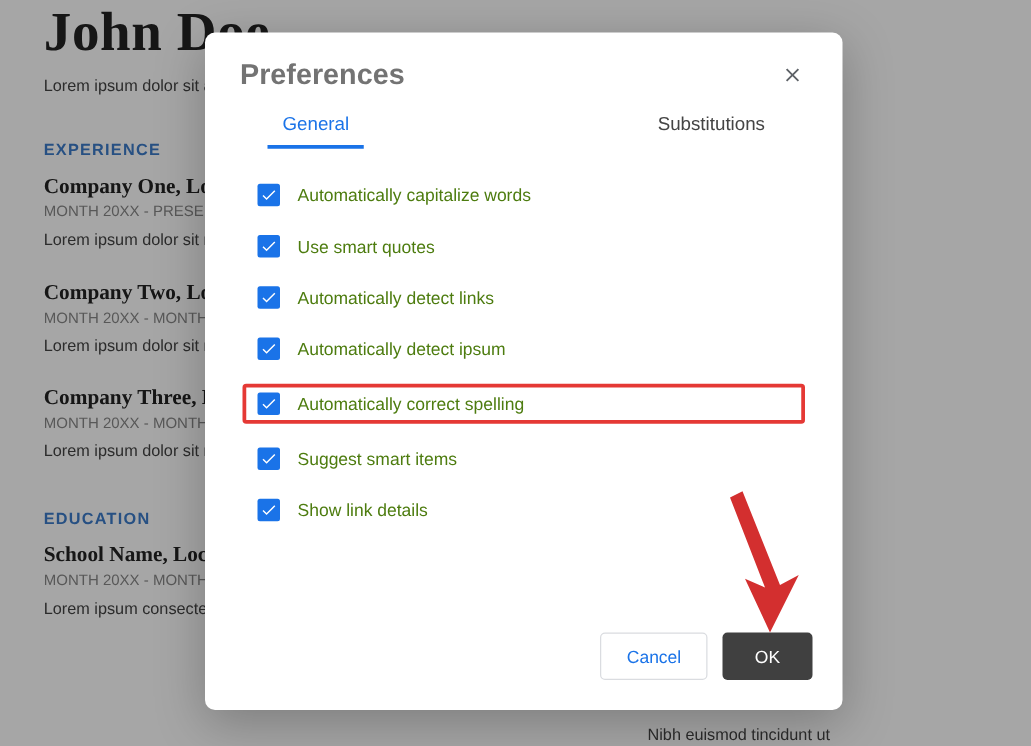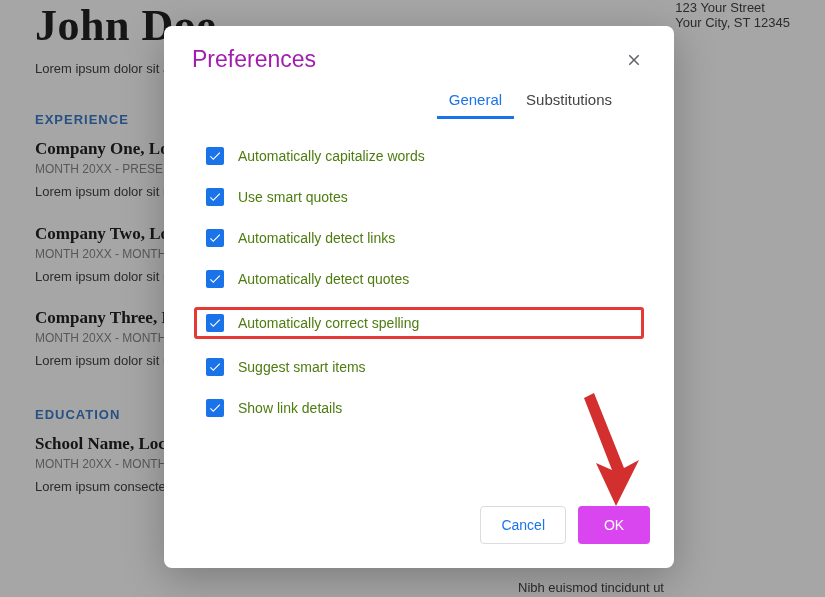--- a/index.html
+++ b/index.html
@@ -58,34 +58,34 @@
       box-shadow: 0 10px 40px rgba(0,0,0,0.25);
       display: flex;
       flex-direction: column;
     }
     .dialog-header {
       padding: 20px 28px 0 28px;
       display: flex;
       justify-content: space-between;
       align-items: center;
     }
-    .dialog-title { font-size: 23px; color: #a21caf; font-weight: 400; }
+    .dialog-title { font-size: 23px; color: #737373; font-weight: 700; }
     .close-btn { 
       cursor: pointer; 
       color: #666; 
       font-size: 20px;
       width: 24px;
       height: 24px;
       display: flex;
       align-items: center;
       justify-content: center;
     }
     .tabs {
       display: flex;
-      justify-content: flex-end;
+      justify-content: space-between;
       padding: 18px 50px 0 50px;
     }
     .tab {
       padding: 0 12px 8px 12px;
       font-size: 15px;
       color: #444;
       cursor: pointer;
     }
     .tab.active {
       color: #1a73e8;
@@ -136,21 +136,21 @@
       border: none;
       font-weight: 500;
       text-align: center;
     }
     .btn-cancel {
       background: #fff;
       color: #1a73e8;
       border: 1px solid #dadce0;
     }
     .btn-ok {
-      background: #d946ef;
+      background: #404040;
       color: #fff;
       min-width: 72px;
     }
     .arrow {
       position: absolute;
       left: 574px;
       top: 388px;
       width: 80px;
       height: 120px;
       pointer-events: none;
@@ -165,24 +165,20 @@
     }
   </style>
 </head>
 <body>
 
 <div class="document">
   <div class="doc-header">
     <div>
       <div class="name">John Doe</div>
       <div class="tagline">Lorem ipsum dolor sit a</div>
-    </div>
-    <div class="address">
-      <div>123 Your Street</div>
-      <div>Your City, ST 12345</div>
     </div>
   </div>
 
   <div class="section-title">EXPERIENCE</div>
 
   <div class="entry">
     <div class="entry-title">Company One, Loc</div>
     <div class="entry-meta">MONTH 20XX - PRESENT</div>
     <div class="entry-desc">Lorem ipsum dolor sit nonummy nibh.</div>
   </div>
@@ -250,21 +246,21 @@
           </svg>
         </div>
       <span class="option-label">Automatically detect links</span>
     </div>
     <div class="option-row">
       <div class="checkbox">
           <svg viewBox="0 0 24 24">
             <path d="M9 16.17L4.83 12l-1.42 1.41L9 19 21 7l-1.41-1.41z" fill="#fff"></path>
           </svg>
         </div>
-      <span class="option-label">Automatically detect quotes</span>
+      <span class="option-label">Automatically detect ipsum</span>
     </div>
     <div class="option-row highlighted">
       <div class="checkbox">
           <svg viewBox="0 0 24 24">
             <path d="M9 16.17L4.83 12l-1.42 1.41L9 19 21 7l-1.41-1.41z" fill="#fff"></path>
           </svg>
         </div>
       <span class="option-label">Automatically correct spelling</span>
     </div>
     <div class="option-row">

